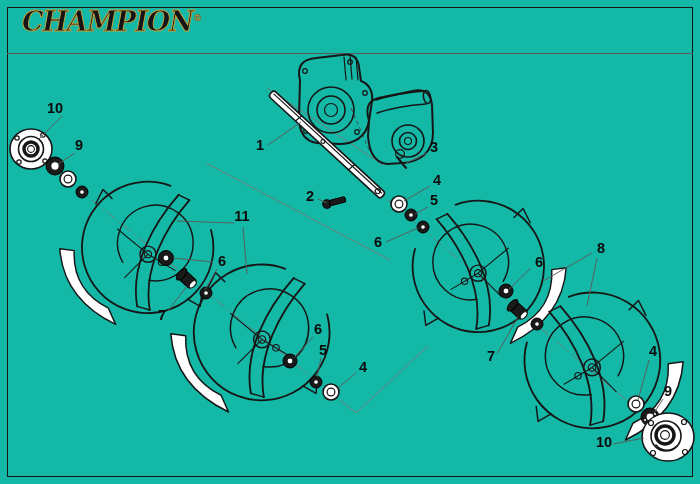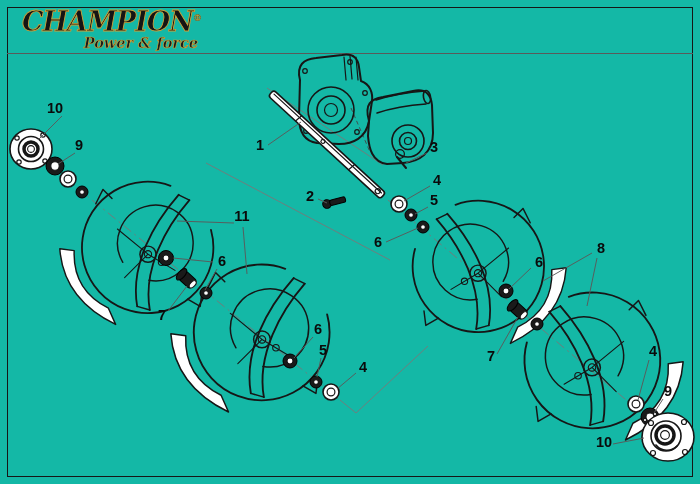--- a/index.html
+++ b/index.html
@@ -32,21 +32,20 @@
       fill:#0a0a0a;text-anchor:middle;}
 </style>
 </head>
 <body>
 
 <div class="page">
   <div class="frame"></div>
 
   <div class="logo">
     <div class="brand-name"><span>CHAMPION</span><span class="reg">®</span></div>
-    <div class="brand-tagline">Power &amp; force</div>
   </div>
 
 
   <div class="header-rule"></div>
 
   <svg class="diagram" width="700" height="484" viewBox="0 0 700 484">
 
     <defs>
 
       <g id="augerL">

